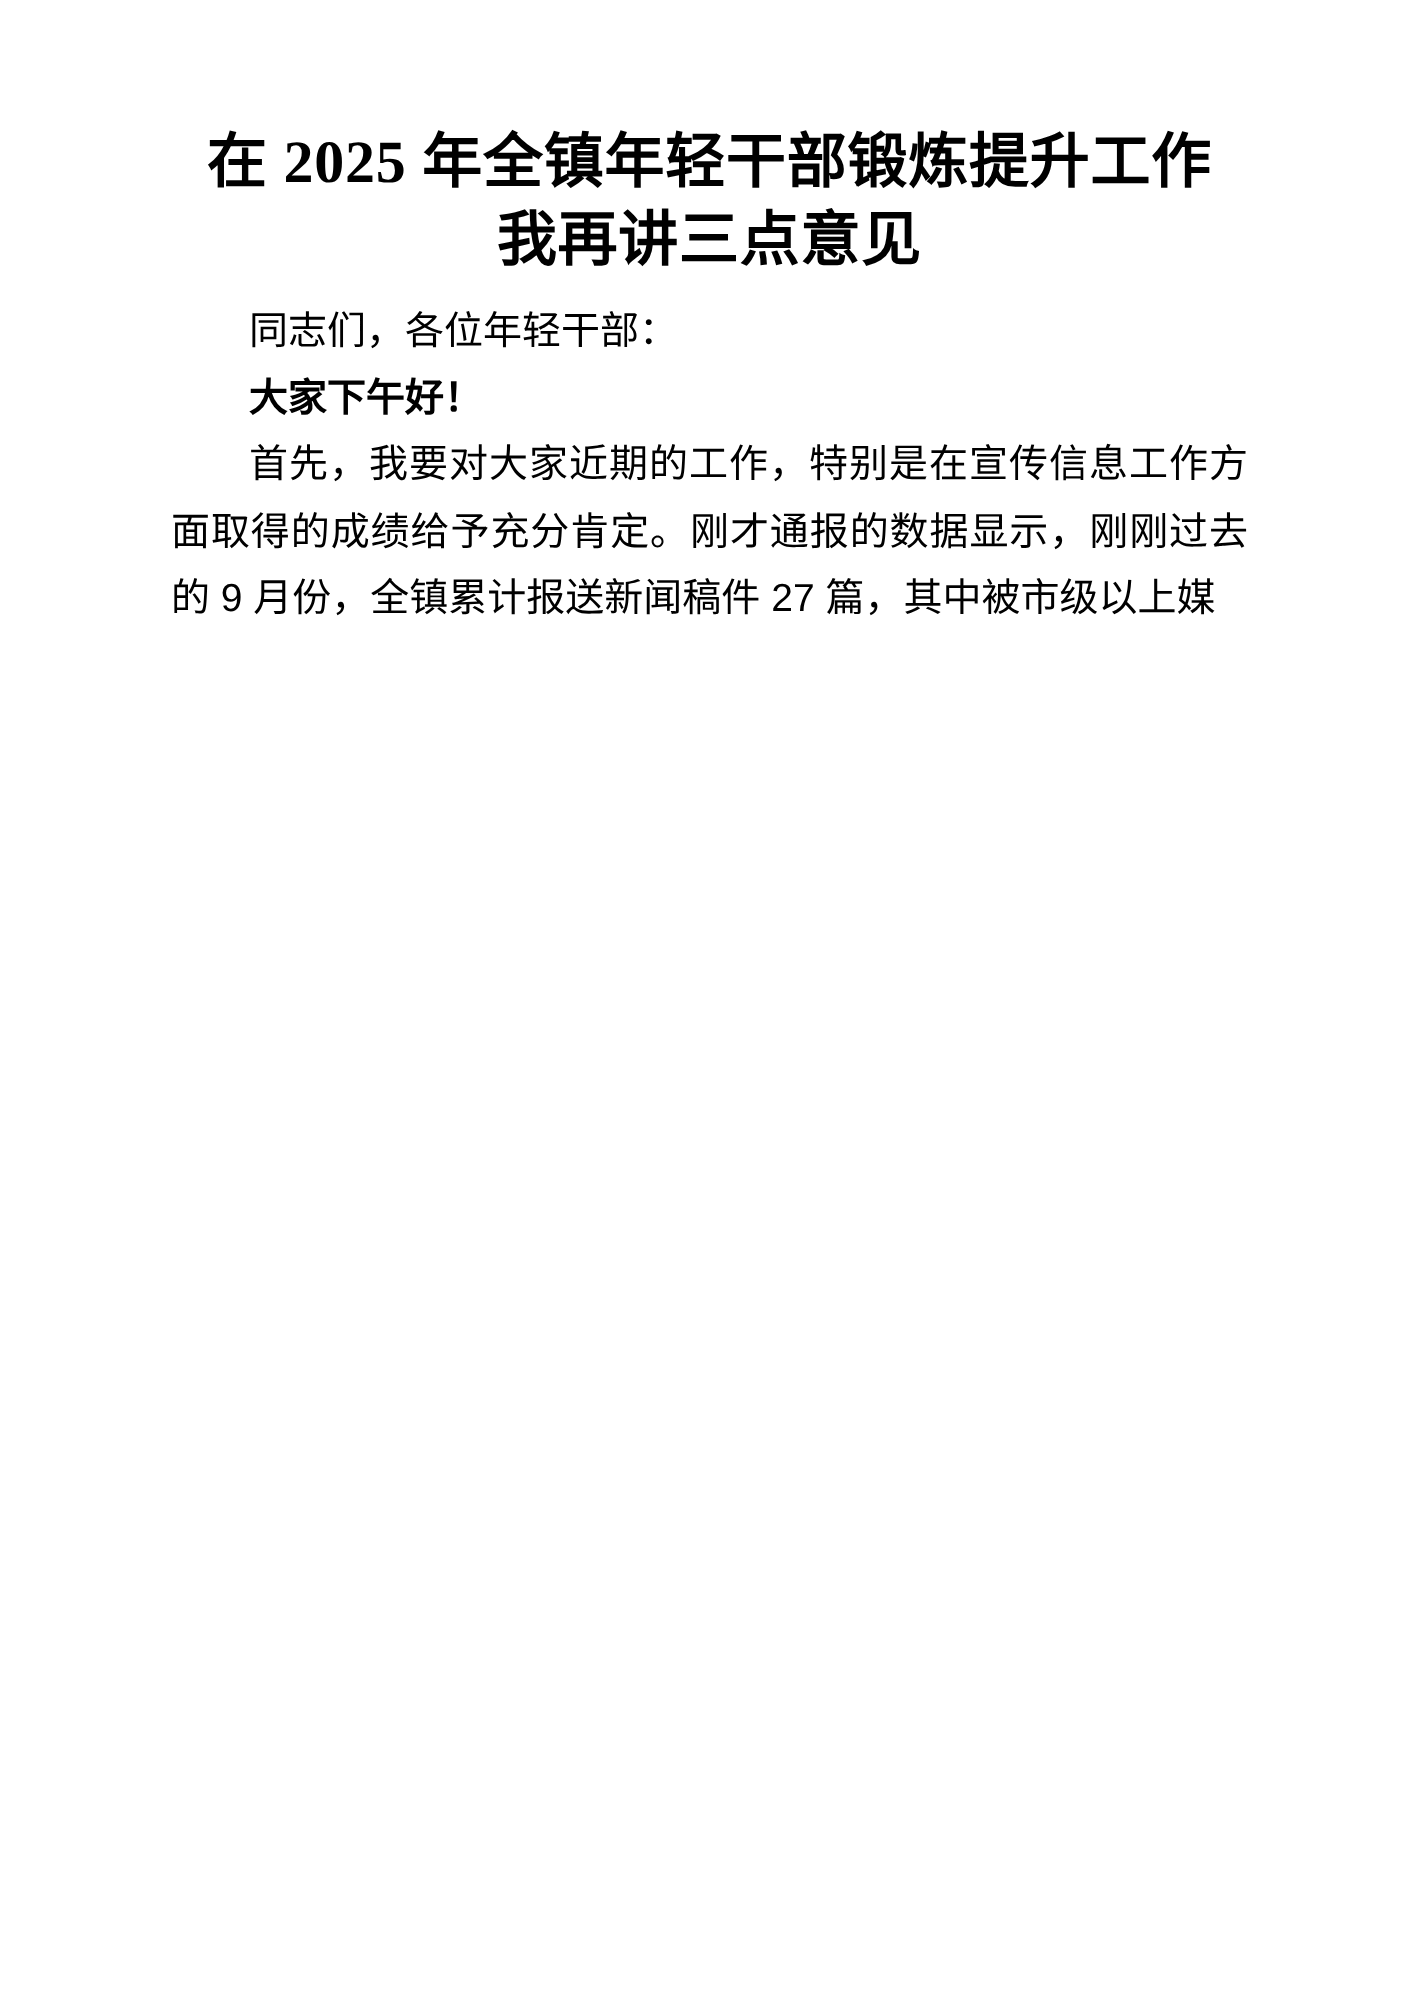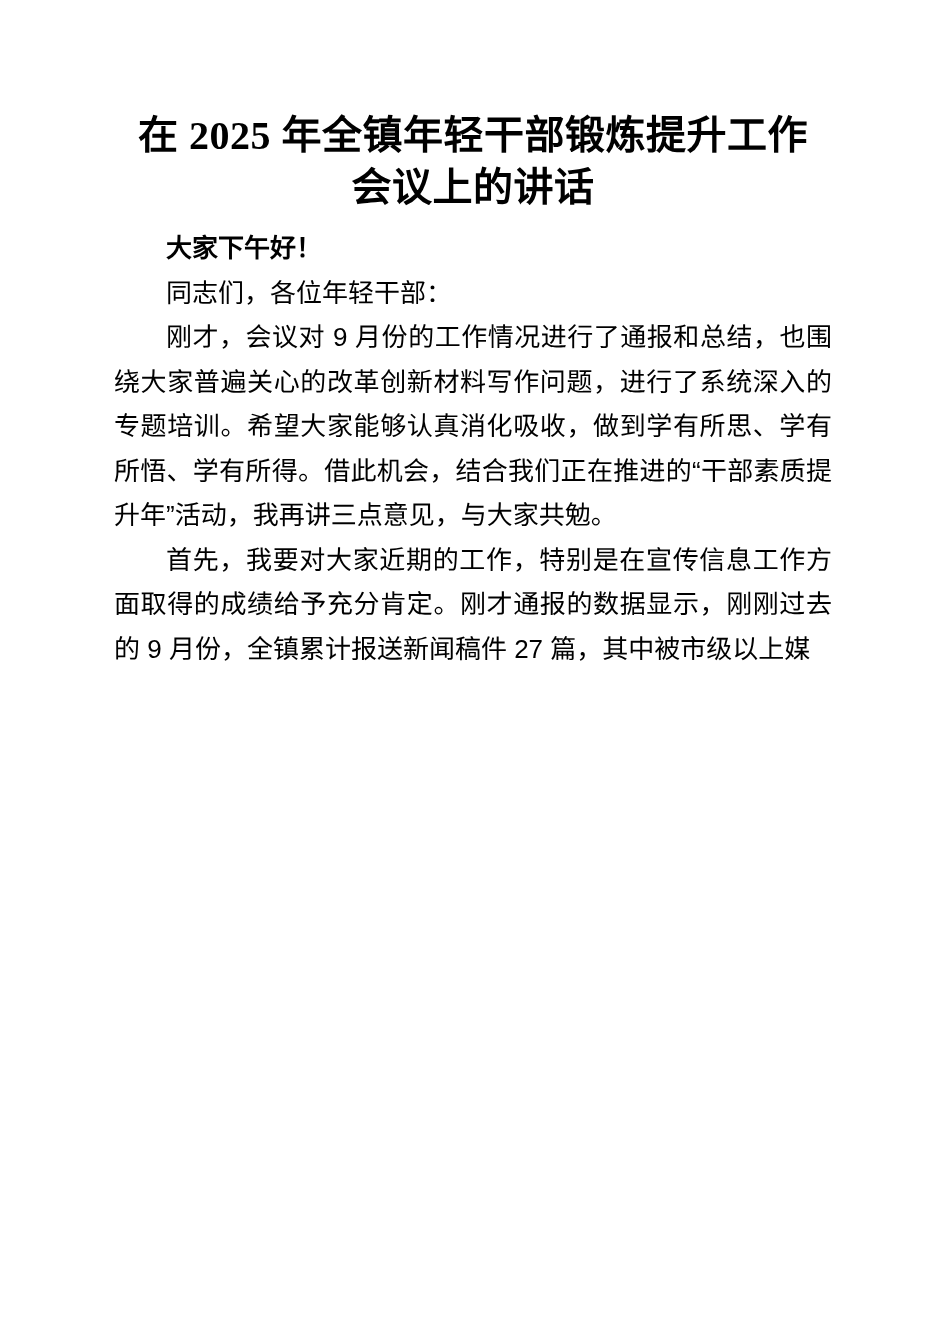--- a/index.html
+++ b/index.html
@@ -11,21 +11,21 @@
     width: 950px;
     height: 1344px;
     overflow: hidden;
     color: #000000;
   }
   .page {
     box-sizing: border-box;
     width: 950px;
     height: 1344px;
     background: #ffffff;
-    padding: 110px 118px 0 114px;
+    padding: 82px 118px 0 114px;
   }
   .doc-title {
     font-family: "Liberation Serif", "DejaVu Serif", serif;
     font-weight: bold;
     font-size: 40px;
     line-height: 52px;
     text-align: center;
     color: #000000;
     margin: 0 0 12px 0;
     letter-spacing: 0.5px;
@@ -43,25 +43,24 @@
   }
   .para.bold {
     font-weight: bold;
   }
 </style>
 </head>
 <body>
 
 <div class="page">
 
-  <h1 class="doc-title"><span>在 2025 年全镇年轻干部锻炼提升工作</span><br><span>会议上的讲话</span></h1>
+  <h1 class="doc-title"><span>在 2025 年全镇年轻干部锻炼提升工作</span><br><span>我再讲三点意见</span></h1>
+
+  <p class="para">同志们，各位年轻干部：</p>
 
   <p class="para bold">大家下午好！</p>
 
-  <p class="para">同志们，各位年轻干部：</p>
 
-
-  <p class="para">刚才，会议对 9 月份的工作情况进行了通报和总结，也围绕大家普遍关心的改革创新材料写作问题，进行了系统深入的专题培训。希望大家能够认真消化吸收，做到学有所思、学有所悟、学有所得。借此机会，结合我们正在推进的“干部素质提升年”活动，我再讲三点意见，与大家共勉。</p>
 
 
   <p class="para">首先，我要对大家近期的工作，特别是在宣传信息工作方面取得的成绩给予充分肯定。刚才通报的数据显示，刚刚过去的 9 月份，全镇累计报送新闻稿件 27 篇，其中被市级以上媒</p>
 
 </div>
 
 </body></html>

